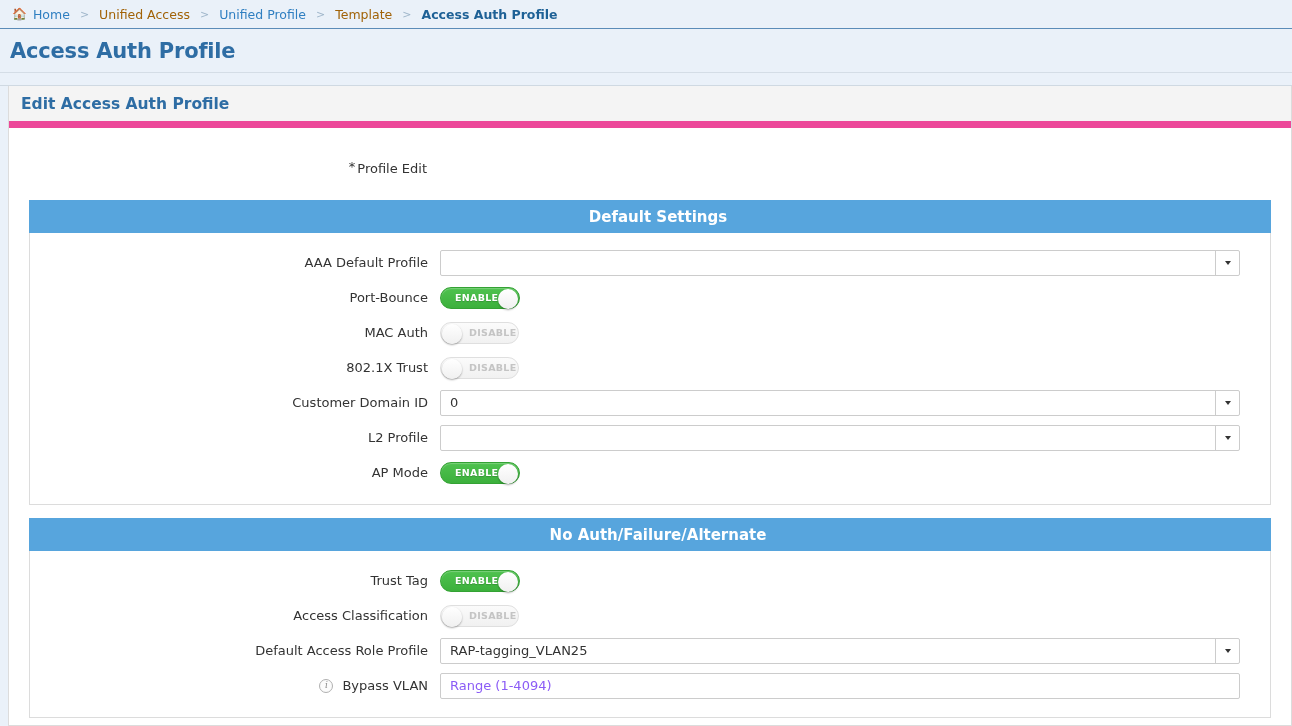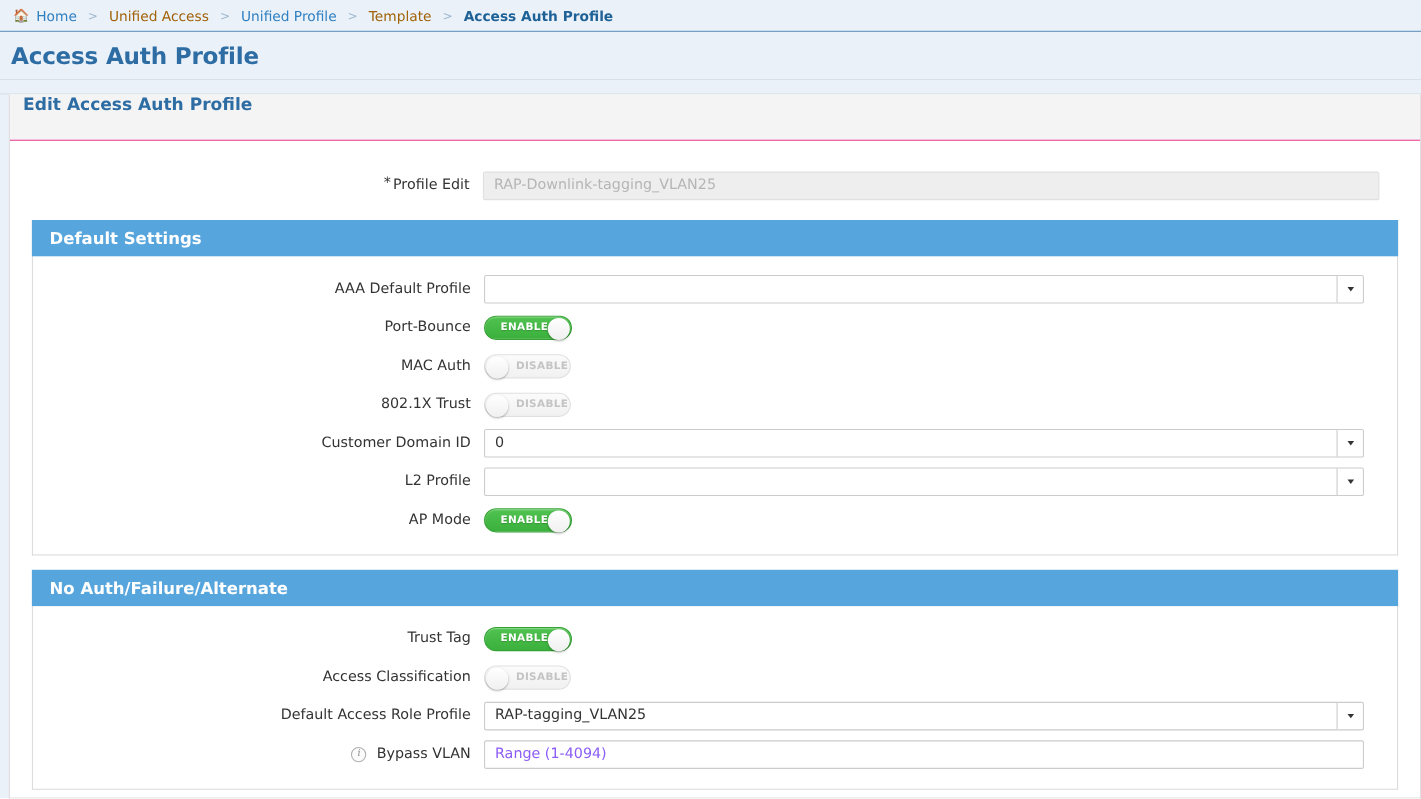--- a/index.html
+++ b/index.html
@@ -70,23 +70,24 @@
     height: 640px;
   }
   .card {
     background: #ffffff;
     border: 1px solid #dcdcdc;
     border-top: none;
     height: 100%;
   }
   .card-header {
     background: #f4f4f4;
-    border-bottom: 1px solid #ec4899;
+    border-bottom: 7px solid #ec4899;
     height: 42px;
     display: flex;
+    align-items: center;
     padding-left: 12px;
   }
   .card-header-text {
     color: #2e6da4;
     font-size: 15.5px;
     font-weight: bold;
   }
   .card-body {
     padding: 0;
   }
@@ -179,20 +180,21 @@
     border-top: none;
   }
   .section-head {
     background: #57a5dd;
     height: 33px;
     display: flex;
     align-items: center;
     padding-left: 16px;
     margin-left: -1px;
     margin-right: -1px;
+    justify-content: center;
   }
   .section-head-text {
     color: #ffffff;
     font-size: 15px;
     font-weight: bold;
   }
   .section-body { padding: 12px 0 14px 0; }
   .section-body .lbl { width: 410px; }
   .section-body .field { width: 800px; }
 
@@ -271,23 +273,20 @@
       <span class="card-header-text">Edit Access Auth Profile</span>
     </div>
 
     <div class="card-body">
 
       <div class="form-row row-profilename">
         <div class="lbl">
           <span class="req">*</span>
           <span>Profile Edit</span>
         </div>
-        <div class="field disabled">
-          <span class="val">RAP-Downlink-tagging_VLAN25</span>
-        </div>
       </div>
 
       <div class="section" style="margin-top:14px;">
         <div class="section-head">
           <span class="section-head-text">Default Settings</span>
         </div>
         <div class="section-body">
 
           <div class="form-row">
             <div class="lbl">AAA Default Profile</div>

